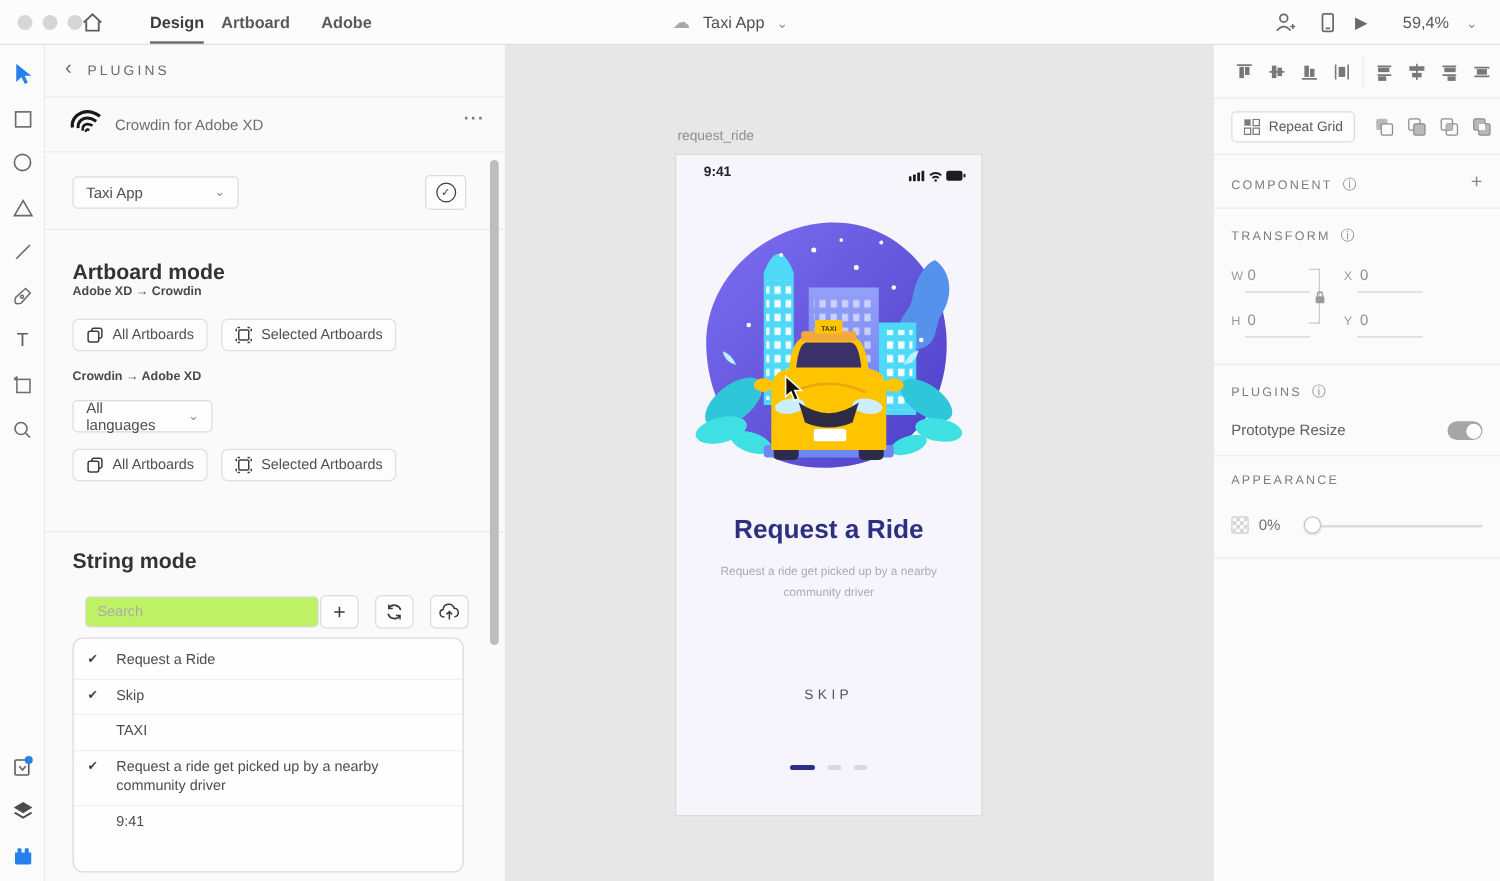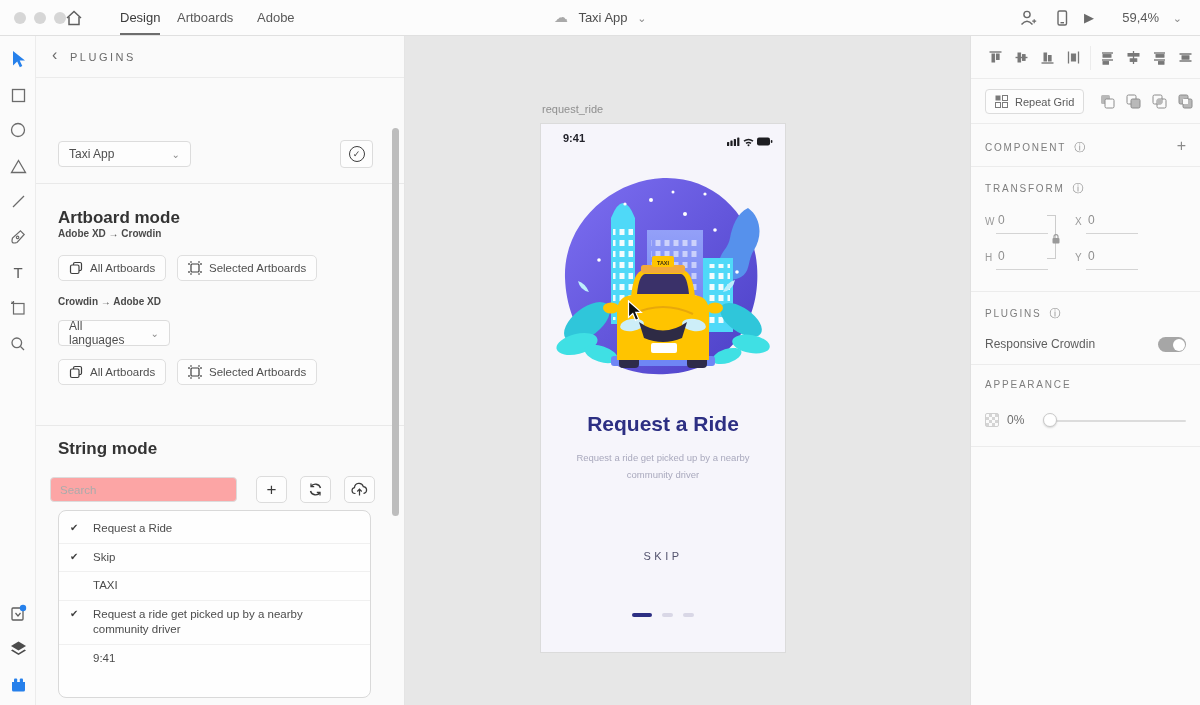--- a/index.html
+++ b/index.html
@@ -3,24 +3,24 @@
 <meta charset="utf-8">
 <style>
   * { margin:0; padding:0; box-sizing:border-box; }
   body { font-family:"Liberation Sans", sans-serif; background:#cfcfcf; }
   .app { position:relative; width:1200px; height:705px; background:#e7e7e7; overflow:hidden; }
 
   
   .topbar { position:absolute; top:0; left:0; width:1200px; height:36px; background:#fcfcfc; border-bottom:1px solid #e0e0e0; z-index:40; }
   .traffic { position:absolute; top:12px; width:12px; height:12px; border-radius:50%; background:#d6d6d6; }
   .home-btn { position:absolute; left:64px; top:8px; width:20px; height:20px; color:#5f5f5f; }
-  .tab { position:absolute; top:0; height:35px; line-height:35px; font-size:13px; color:#5a5a5a; cursor:default; }
+  .tab { position:absolute; top:0; height:35px; line-height:35px; font-size:13px; color:#5a5a5a; cursor:default;font-weight:bold; }
   .tab.active { color:#3c3c3c; }
   .tab.active::after { content:""; position:absolute; left:0; right:0; bottom:0; height:2px; background:#6d6d6d; }
-  .doc-title { position:absolute; top:0; left:554px; height:35px; line-height:35px; font-size:13px; color:#4f4f4f; }
+  .doc-title { position:absolute; top:0; left:538px; height:35px; line-height:35px; font-size:13px; color:#4f4f4f; }
   .doc-title .cloud { color:#a9a9a9; font-size:14px; margin-right:7px; }
   .doc-title .chev { color:#8b8b8b; font-size:11px; margin-left:6px; }
   .zoom-ctl { position:absolute; right:18px; top:0; height:35px; line-height:35px; font-size:13px; color:#5a5a5a; }
   .zoom-ctl .chev { color:#8b8b8b; font-size:11px; margin-left:10px; }
   .top-icon { position:absolute; top:8px; width:20px; height:20px; color:#6a6a6a; }
   .play-glyph { font-size:13px; color:#6a6a6a; }
 
   
   .lefttools { position:absolute; left:0; top:36px; width:36px; height:669px; background:#fbfbfb; border-right:1px solid #ececec; z-index:30; }
   .tool { position:absolute; left:8px; width:20px; height:20px; display:flex; align-items:center; justify-content:center; color:#6b6b6b; }
@@ -38,21 +38,21 @@
   .pp-dots { position:absolute; right:16px; top:8px; font-size:14px; letter-spacing:1px; color:#7b7b7b; font-weight:bold; }
   .select-box { position:absolute; height:26px; background:#fdfdfd; border:1px solid #dcdcdc; border-radius:4px; font-size:12px; color:#4f4f4f; display:flex; align-items:center; padding:0 10px; justify-content:space-between; }
   .select-box .chev { color:#8a8a8a; font-size:10px; margin-left:10px; }
   .check-btn { position:absolute; left:304px; top:104px; width:33px; height:28px; background:#fdfdfd; border:1px solid #dcdcdc; border-radius:4px; display:flex; align-items:center; justify-content:center; }
   .check-circle { width:16px; height:16px; border:1.4px solid #3d3d3d; border-radius:50%; font-size:9px; color:#3d3d3d; display:flex; align-items:center; justify-content:center; }
   .pp-divider { position:absolute; left:0; right:0; height:1px; background:#e9e9e9; }
   .mode-heading { position:absolute; left:22px; font-size:17px; font-weight:bold; color:#333; }
   .dir-label { position:absolute; left:22px; font-size:10px; font-weight:bold; color:#4a4a4a; }
   .pp-btn { position:absolute; height:26px; background:#fdfdfd; border:1px solid #dfdfdf; border-radius:5px; font-size:11.5px; color:#4f4f4f; display:flex; align-items:center; padding:0 10px; gap:7px; }
   .pp-btn svg { flex:0 0 auto; }
-  .search-input { position:absolute; left:14px; top:441px; width:187px; height:25px; border:1px solid #dcdcdc; border-radius:4px; background:#fca5a5; font-size:11.5px; color:#555; padding:0 9px; font-family:"Liberation Sans",sans-serif; }
+  .search-input { position:absolute; left:32px; top:441px; width:187px; height:25px; border:1px solid #dcdcdc; border-radius:4px; background:#bef264; font-size:11.5px; color:#555; padding:0 9px; font-family:"Liberation Sans",sans-serif; }
   .search-input::placeholder { color:#ababab; }
   .sq-btn { position:absolute; top:440px; width:31px; height:27px; background:#fdfdfd; border:1px solid #dcdcdc; border-radius:5px; display:flex; align-items:center; justify-content:center; color:#3e3e3e; }
   .plus-glyph { font-size:17px; font-weight:400; color:#3a3a3a; line-height:1; }
   .string-list { position:absolute; left:22px; top:474px; width:313px; height:188px; background:#fefefe; border:1px solid #d9d9d9; border-radius:8px; overflow:hidden; padding-top:4px; }
   .string-row { position:relative; padding:6px 10px 6px 34px; font-size:11.5px; color:#4c4c4c; border-bottom:1px solid #f0f0f0; line-height:1.35; }
   .string-row .chk { position:absolute; left:11px; top:6px; font-size:10px; color:#3f3f3f; }
   .pp-scrollbar { position:absolute; right:5px; top:92px; width:7px; height:388px; border-radius:4px; background:#bdbdbd; }
 
   
   .canvas { position:absolute; left:406px; top:36px; width:564px; height:669px; background:#e7e7e7; }
@@ -106,21 +106,21 @@
     <span class="traffic" style="left:14px"></span>
     <span class="traffic" style="left:34px"></span>
     <span class="traffic" style="left:54px"></span>
     <span class="home-btn">
       <svg width="20" height="20" viewBox="0 0 20 20" fill="none" stroke="currentColor" stroke-width="1.5">
           <path d="M3 10 L10 3.5 L17 10"></path>
           <path d="M5 9 V16.5 H15 V9"></path>
         </svg>
     </span>
     <span class="tab active" style="left:120px"><span>Design</span></span>
-    <span class="tab" style="left:177px"><span>Artboards</span></span>
+    <span class="tab" style="left:177px"><span>Artboard</span></span>
     <span class="tab" style="left:257px"><span>Adobe</span></span>
 
     <span class="doc-title">
       <span class="cloud">☁</span>
       <span>Taxi App</span>
       <span class="chev">⌄</span>
     </span>
 
     <span class="top-icon" style="right:162px">
       <svg width="20" height="20" viewBox="0 0 20 20" fill="none" stroke="currentColor" stroke-width="1.4">
@@ -209,20 +209,32 @@
         </svg>
     </span>
   </div>
 
   <div class="plugin-panel">
     <div class="pp-header">
       <span class="pp-back">‹</span>
       <span class="pp-title">PLUGINS</span>
     </div>
 
+    <div class="pp-plugrow">
+      <span class="crowdin-logo">
+        <svg width="26" height="24" viewBox="0 0 26 24" fill="none" stroke="#1a1a1a">
+            <path d="M24 6 Q14 -1 6 5 Q1 9 2 15" stroke-width="2.6"></path>
+            <path d="M21 10 Q14 5.5 9 9 Q6 11.5 6.5 15.5" stroke-width="2.4"></path>
+            <path d="M18 13.5 Q13.5 11 11 13.5 Q9.8 15 10.2 17.5" stroke-width="2.2"></path>
+            <path d="M15.5 17 Q13 15.8 12.5 18.5" stroke-width="2"></path>
+          </svg>
+      </span>
+      <span class="pp-plugname">Crowdin for Adobe XD</span>
+      <span class="pp-dots">···</span>
+    </div>
 
     <div class="select-box" style="left:22px; top:105px; width:133px">
       <span>Taxi App</span>
       <span class="chev">⌄</span>
     </div>
     <div class="check-btn">
       <span class="check-circle">✓</span>
     </div>
 
     <div class="pp-divider" style="top:147px"></div>
@@ -559,21 +571,21 @@
       <span class="lock-ic">
         <svg width="10" height="12" viewBox="0 0 10 12" fill="none" stroke="currentColor" stroke-width="1.1">
             <rect x="1.5" y="5" width="7" height="5.5" rx="1" fill="#9a9a9a" stroke="none"></rect>
             <path d="M3 5 V3.6 a2 2 0 0 1 4 0 V5"></path>
           </svg>
       </span>
     </div>
 
     <div class="insp-section" style="top:256px; height:73px;">
       <span class="sec-label" style="top:14px"><span>PLUGINS</span><span class="info-glyph">ⓘ</span></span>
-      <span style="position:absolute; left:14px; top:45px; font-size:12px; color:#5e5e5e;">Responsive Crowdin</span>
+      <span style="position:absolute; left:14px; top:45px; font-size:12px; color:#5e5e5e;">Prototype Resize</span>
       <span style="position:absolute; right:0; left:0; top:47px;">
         <span class="toggle">
             <span class="knob"></span>
           </span>
       </span>
     </div>
 
     <div class="insp-section" style="top:329px; height:82px;">
       <span class="sec-label" style="top:14px">APPEARANCE</span>
       <div style="position:absolute; left:0; right:0; top:48px; height:16px;">

